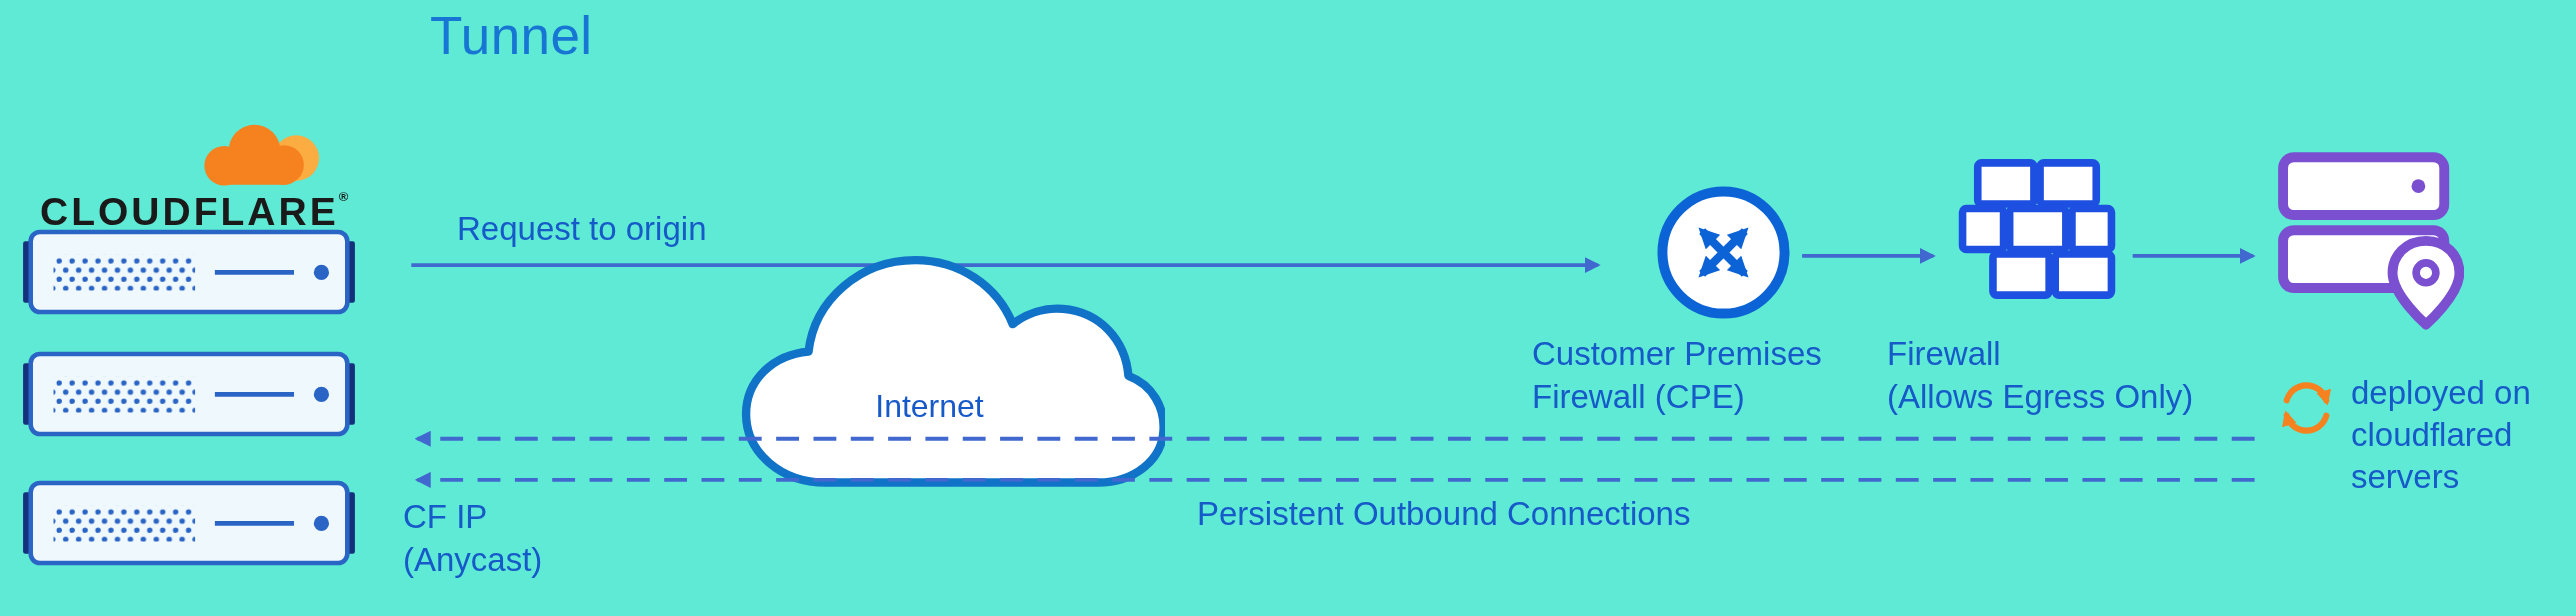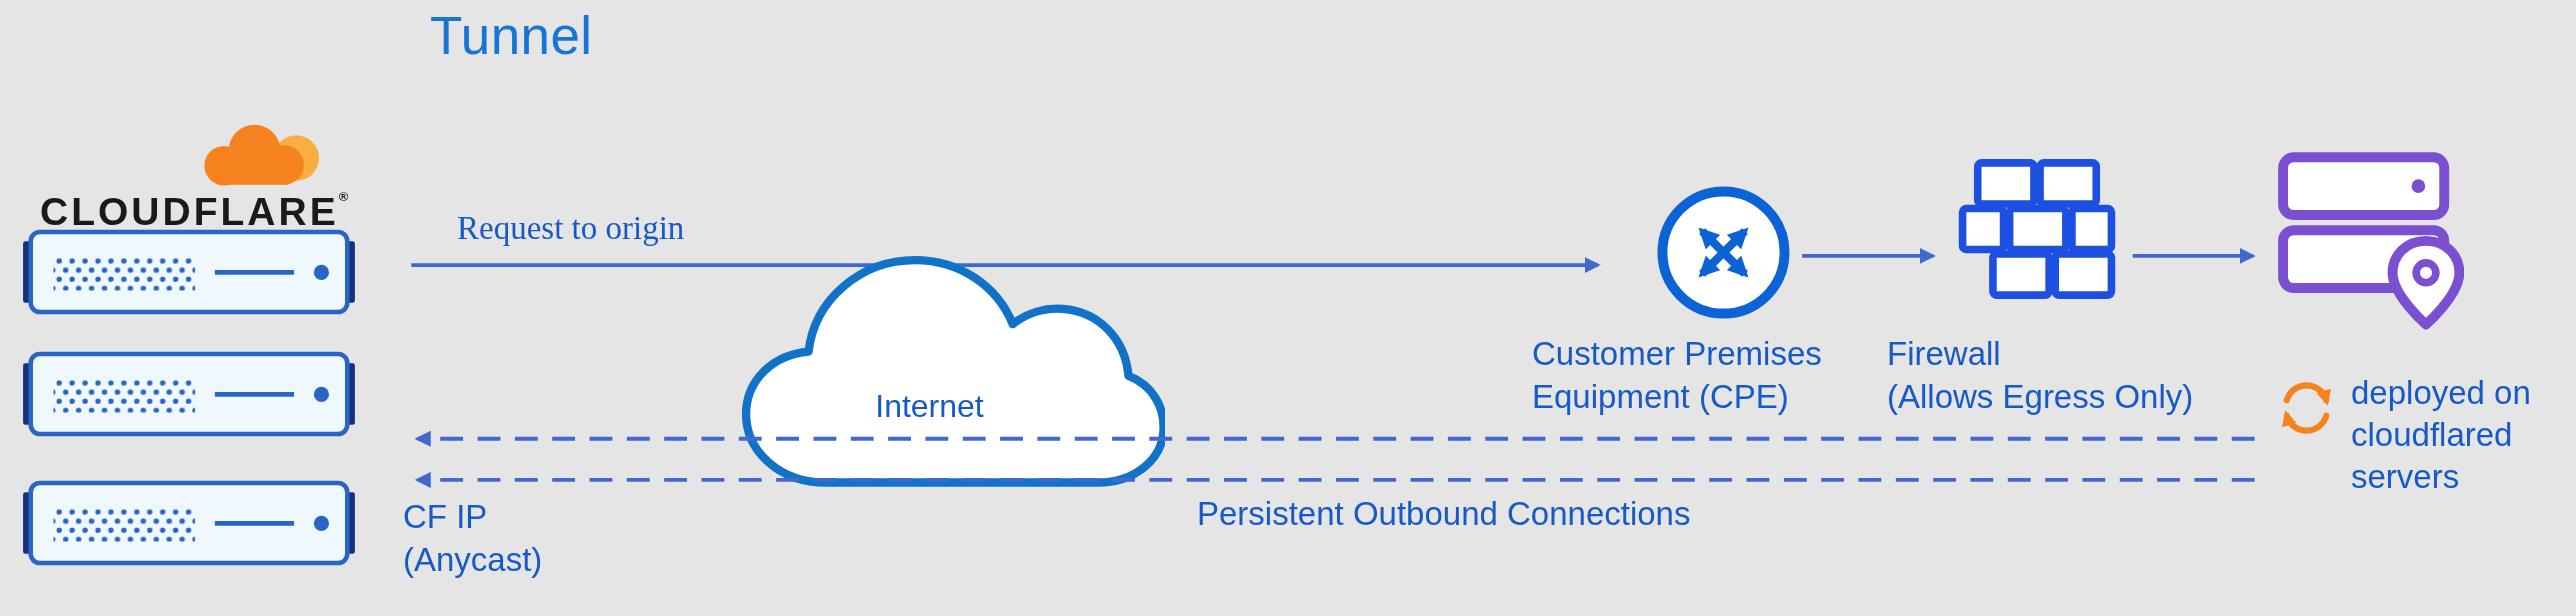--- a/index.html
+++ b/index.html
@@ -1,23 +1,23 @@
 <!DOCTYPE html>
 <html style="font-size:12.2px"><head>
 <meta charset="utf-8">
 <style>
   html,body{margin:0;padding:0;background:#ffffff;}
   body{font-family:"Liberation Sans", sans-serif;}
-  .canvas{position:relative;width:2576px;height:617px;background:#e5e5e5;overflow:hidden;}
+  .canvas{position:relative;width:2576px;height:617px;background:#5eead4;overflow:hidden;}
   .abs{position:absolute;}
   .title{left:430px;top:4.6px;font-size:53px;font-weight:500;color:#1775d3;letter-spacing:0.4px;}
   .logo-text{left:40px;top:190px;font-size:39px;font-weight:700;color:#1a1a1a;letter-spacing:3px;white-space:nowrap;}
   .logo-text .reg{font-size:13px;vertical-align:top;position:relative;top:-1.5px;letter-spacing:0;}
   .blue-label{color:#1659c9;font-size:33px;line-height:43px;}
-  .request-label{left:457px;top:207px;font-family:Liberation Serif, serif;}
+  .request-label{left:457px;top:207px;}
   .cfip-label{left:370px;top:495px;margin-left:33px;}
   .internet-label{left:777px;top:379px;width:305px;text-align:center;font-size:32px;margin-top:6px;}
   .cpe-label{left:1532px;top:332px;width:338px;text-align:left;}
   .firewall-label{left:1887px;top:332px;width:361px;}
   .origin-label{left:2266px;top:333px;white-space:nowrap;}
   .cloudflared-label{left:2351px;top:372px;line-height:42px;}
   .persistent-label{left:1197px;top:492px;white-space:nowrap;}
   .z1{z-index:1;} .z2{z-index:2;} .z3{z-index:3;} .z4{z-index:4;}
   svg{display:block;}
 </style>
@@ -114,21 +114,21 @@
       <marker id="m-cpe" viewBox="0 0 10 10" refX="7.5" refY="5" markerUnits="userSpaceOnUse" markerWidth="27" markerHeight="27" orient="auto-start-reverse">
         <path d="M0,0 L10,5 L0,10 z" fill="#0c63d6"></path>
       </marker>
     </defs>
     <circle cx="95" cy="95" r="80" fill="#ffffff" stroke="#0c63d6" stroke-width="13"></circle>
     <line x1="67" y1="123" x2="123" y2="67" stroke="#0c63d6" stroke-width="11" marker-start="url(#m-cpe)" marker-end="url(#m-cpe)"></line>
     <line x1="67" y1="67" x2="123" y2="123" stroke="#0c63d6" stroke-width="11" marker-start="url(#m-cpe)" marker-end="url(#m-cpe)"></line>
   </svg>
   <div class="abs blue-label cpe-label z4">
     <div>Customer Premises</div>
-    <div>Equipment (CPE)</div>
+    <div>Firewall (CPE)</div>
   </div>
 
   <svg class="abs z4" style="left:1958px;top:158px" width="158" height="142" viewBox="0 0 208 186">
     <g fill="#ffffff" stroke="#1d4fe0" stroke-width="10">
       <rect x="26" y="6" width="74" height="54" rx="5"></rect>
       <rect x="108" y="6" width="74" height="54" rx="5"></rect>
       <rect x="6" y="66" width="54" height="54" rx="5"></rect>
       <rect x="68" y="66" width="74" height="54" rx="5"></rect>
       <rect x="150" y="66" width="52" height="54" rx="5"></rect>
       <rect x="46" y="126" width="74" height="54" rx="5"></rect>

